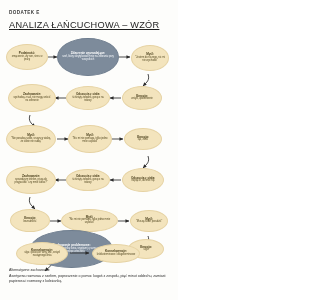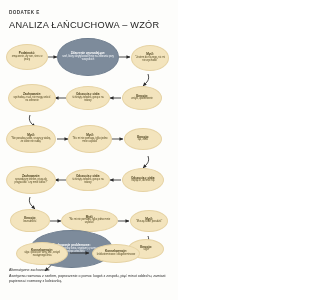--- a/index.html
+++ b/index.html
@@ -35,20 +35,21 @@
   }
   .hdr-title {
     position: absolute;
     left: 9px;
     top: 20px;
     font-size: 9.2px;
     letter-spacing: 0.25px;
     font-weight: 400;
     color: #1d1d1d;
     white-space: nowrap;
+    text-decoration: underline;
   }
 
   
   .canvas {
     position: absolute;
     left: 0;
     top: 36px;
     width: 178px;
     height: 228px;
   }

